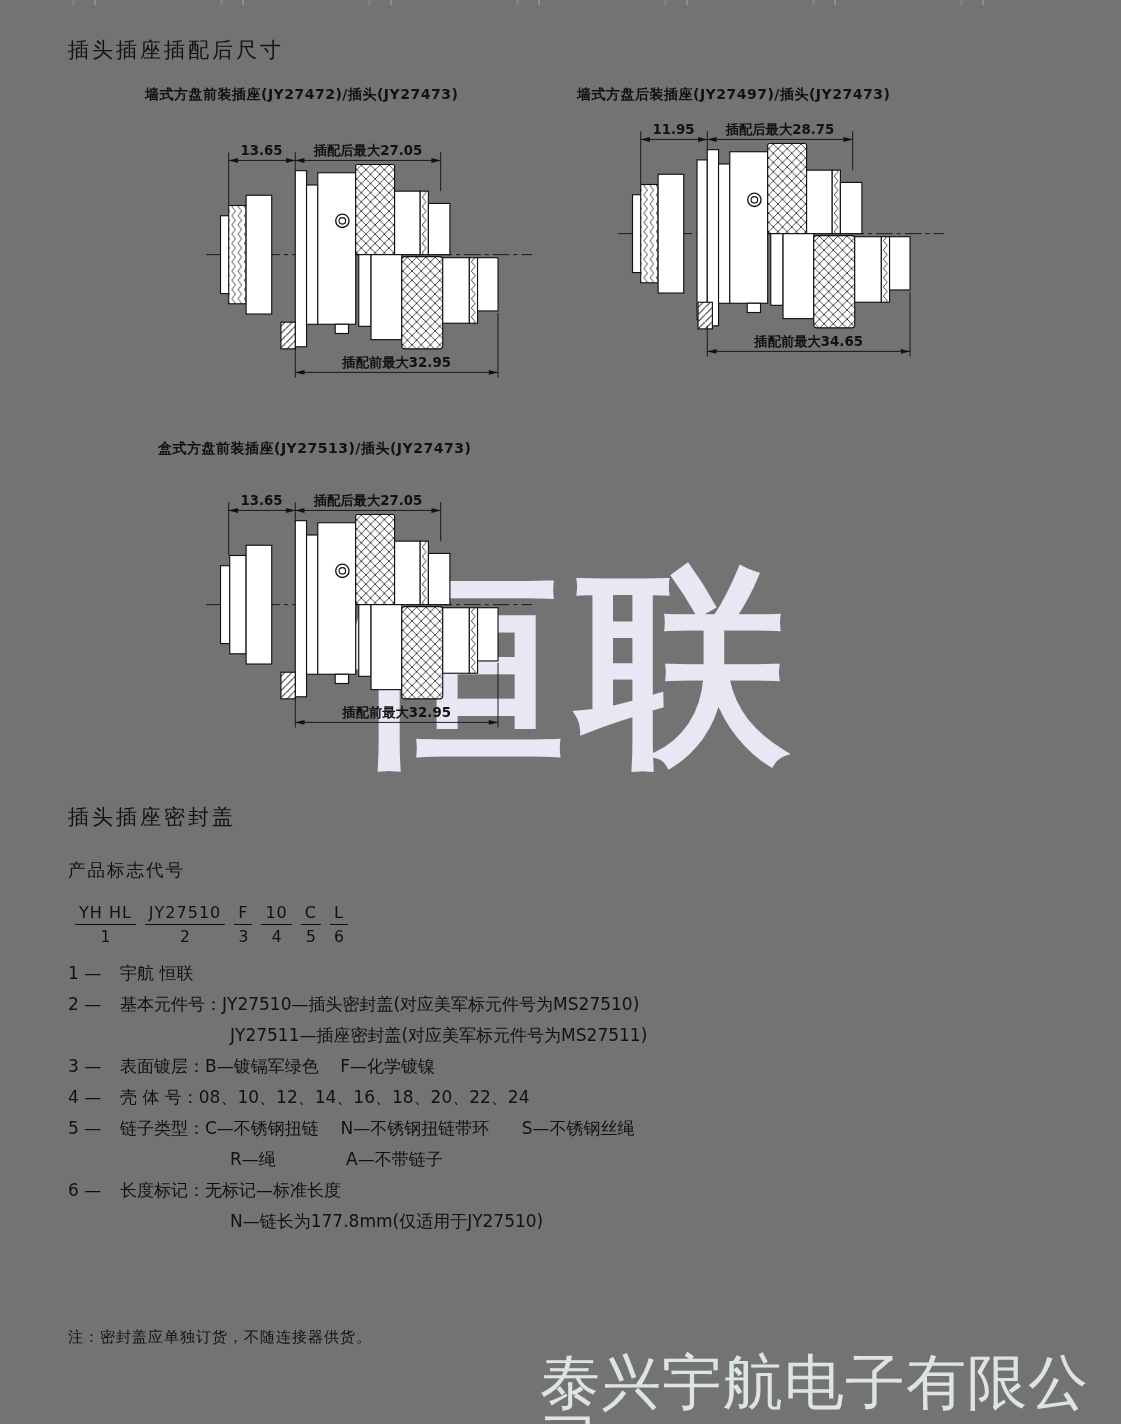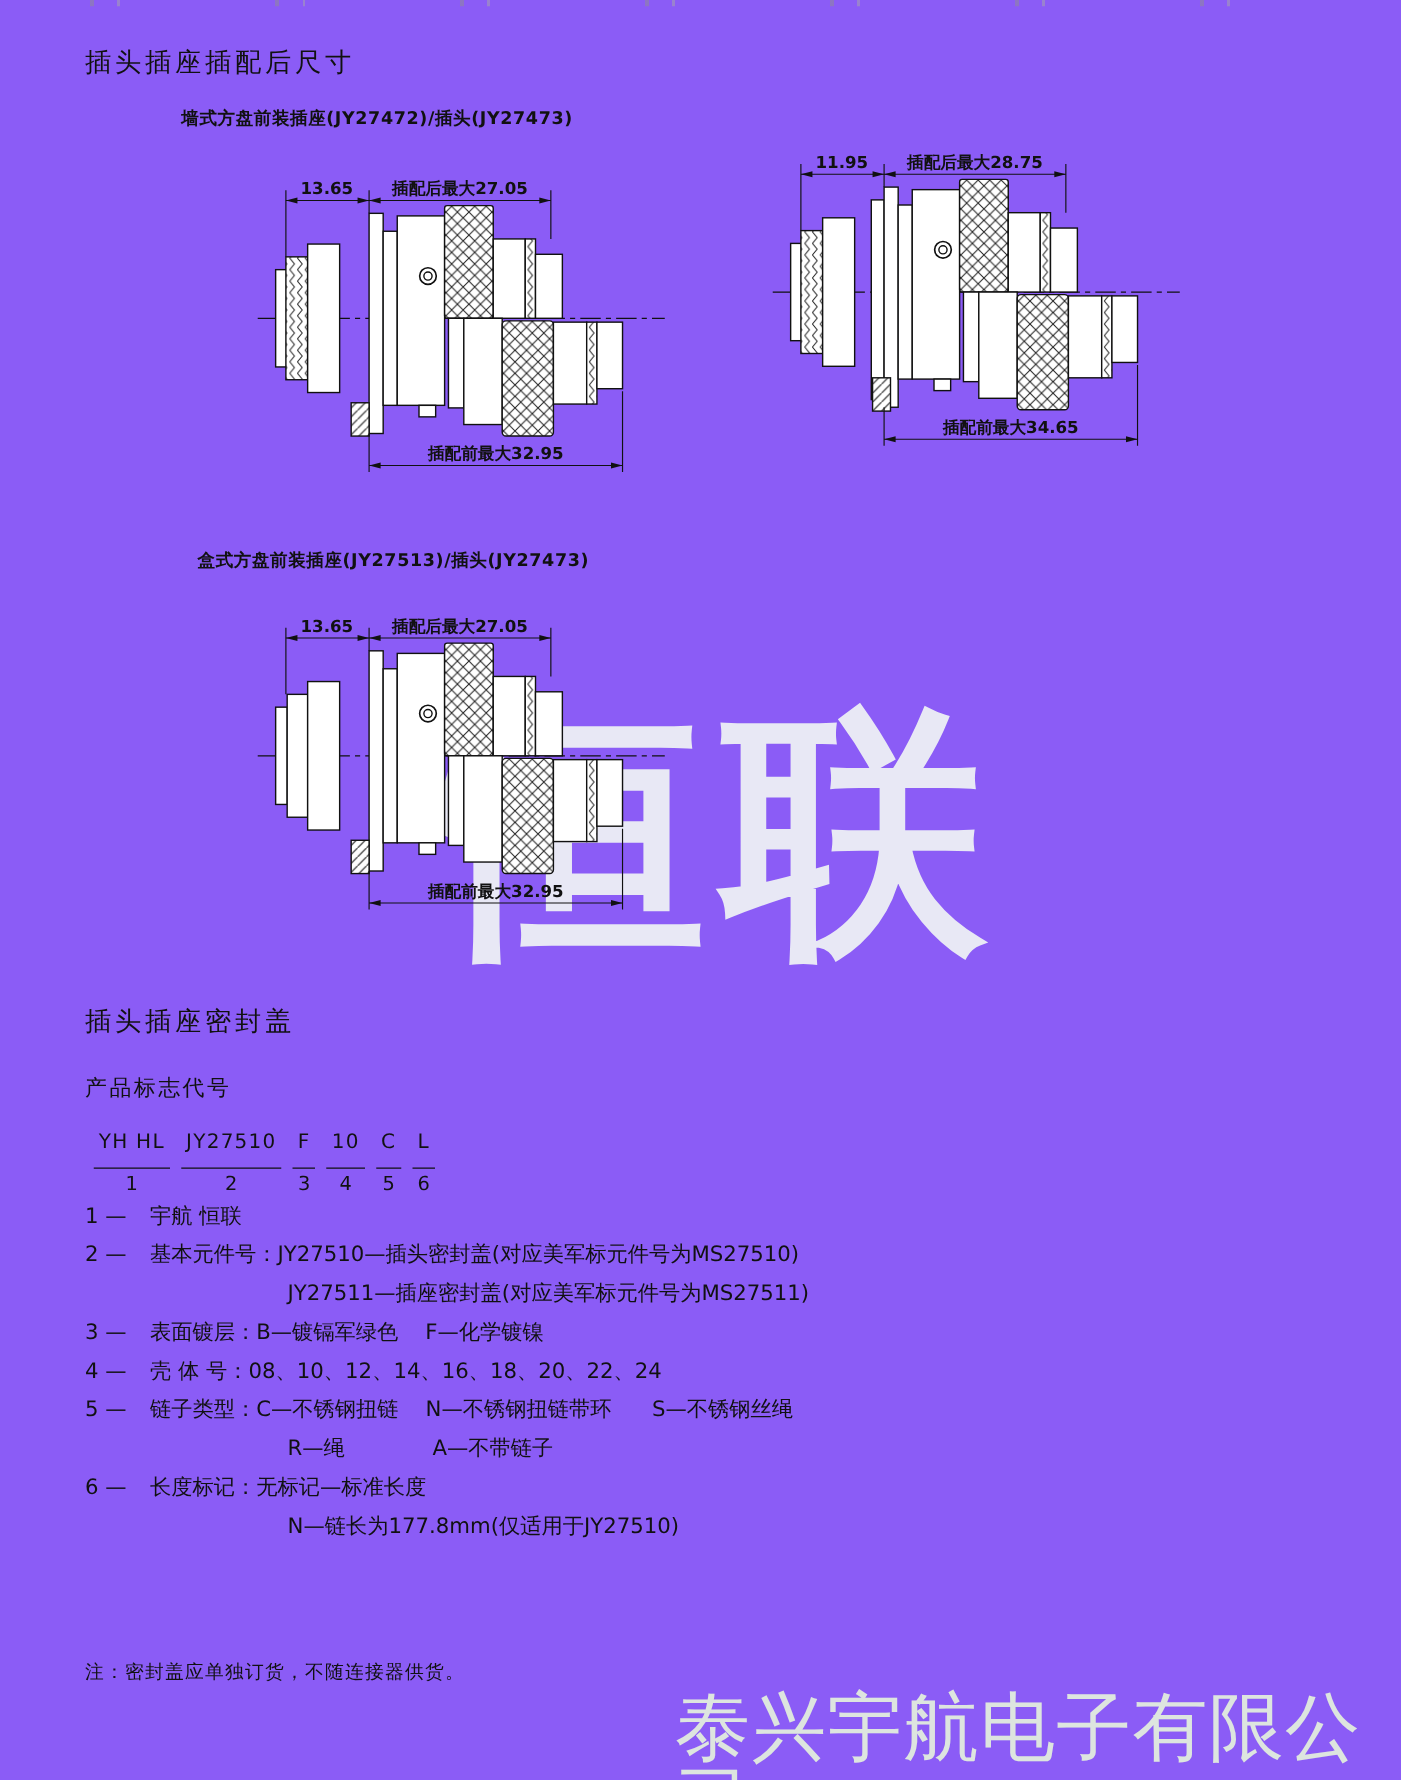--- a/index.html
+++ b/index.html
@@ -1,50 +1,51 @@
 <!DOCTYPE html>
 <html><head>
 <meta charset="utf-8">
 <style>
   *{margin:0;padding:0;box-sizing:border-box}
   html,body{background:#fff}
-  .page{position:relative;width:1121px;height:1424px;background:#8b5cf6;overflow:hidden;
+  .page{position:relative;width:1121px;height:1424px;background:#737373;overflow:hidden;
         font-family:"DejaVu Sans","Liberation Sans",sans-serif;color:#111}
   .top-clip{position:absolute;left:72px;top:0;width:1010px;height:5px;opacity:.5;z-index:2;
         background:repeating-linear-gradient(90deg,#8f8f8f 0 3px,transparent 3px 22px,#a8a8a8 22px 24px,transparent 24px 148px)}
   .sec-title{position:absolute;left:68px;font-size:21px;font-weight:500;letter-spacing:3px;z-index:2}
   .dg-title{position:absolute;font-size:14px;font-weight:700;letter-spacing:.5px;z-index:2}
   .sub-title{position:absolute;left:68px;top:858px;font-size:17.5px;letter-spacing:2px;z-index:2}
   .diagram{position:absolute;z-index:2}
   .dim-label{font-size:13px;font-weight:700;fill:#111;text-anchor:middle;font-family:inherit}
   .wm-center{position:absolute;left:352px;top:560px;font-size:212px;line-height:1;font-weight:700;
         font-family:"DejaVu Serif","Liberation Serif",serif;letter-spacing:14px;z-index:1}
   .wm-bottom{position:absolute;left:540px;top:1352px;font-size:60px;line-height:1;
         font-family:"DejaVu Serif","Liberation Serif",serif;letter-spacing:1px;z-index:1}
   .code-row{position:absolute;left:75px;top:903px;display:flex;align-items:flex-start;z-index:2}
   .code-cell{display:flex;flex-direction:column;align-items:center}
   .code-cell + .code-cell{margin-left:9px}
-  .code-val{font-size:16px;border-bottom:1.4px solid #111;padding:0 4px 12px;text-align:center;letter-spacing:1px;white-space:pre}
+  .code-val{font-size:16px;border-bottom:1.4px solid #111;padding:0 4px 2px;text-align:center;letter-spacing:1px;white-space:pre}
   .code-num{font-size:15.5px;margin-top:3px}
   .legend{position:absolute;left:68px;top:958px;z-index:2}
   .lg-row{display:flex;line-height:31px;font-size:17px}
   .lg-num{width:52px;flex:none;white-space:pre}
   .lg-txt{white-space:pre-wrap}
   .lg-row.indent .lg-txt{padding-left:110px}
   .note{position:absolute;left:68px;top:1328px;font-size:15px;letter-spacing:1px;z-index:2}
 </style>
 </head>
 <body>
 
 <div class="page">
   <div class="top-clip"></div>
 
   <h1 class="sec-title" style="top:36px">插头插座插配后尺寸</h1>
 
   <div class="dg-title" style="left:145px;top:86px">墙式方盘前装插座(JY27472)/插头(JY27473)</div>
+  <div class="dg-title" style="left:577px;top:86px">墙式方盘后装插座(JY27497)/插头(JY27473)</div>
   <div class="dg-title" style="left:158px;top:440px">盒式方盘前装插座(JY27513)/插头(JY27473)</div>
 
   <div class="diagram" id="dg0" style="left:200px;top:142px"><svg viewBox="0 0 330 250" width="338" height="256">
         <defs>
     <pattern id="xh0" width="9" height="9" patternUnits="userSpaceOnUse">
             <rect width="9" height="9" fill="#fff"></rect>
             <path d="M0,0L9,9M9,0L0,9" stroke="#222" stroke-width="0.8"></path>
           </pattern>
     <pattern id="ht0" width="7" height="7" patternUnits="userSpaceOnUse">
             <rect width="7" height="7" fill="#fff"></rect>

